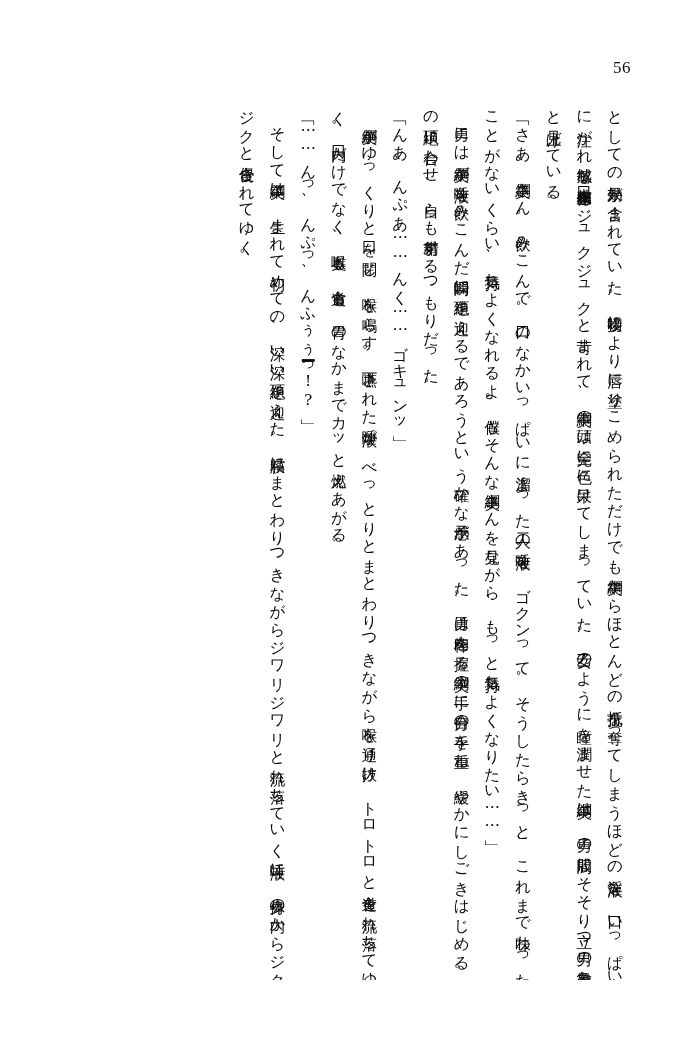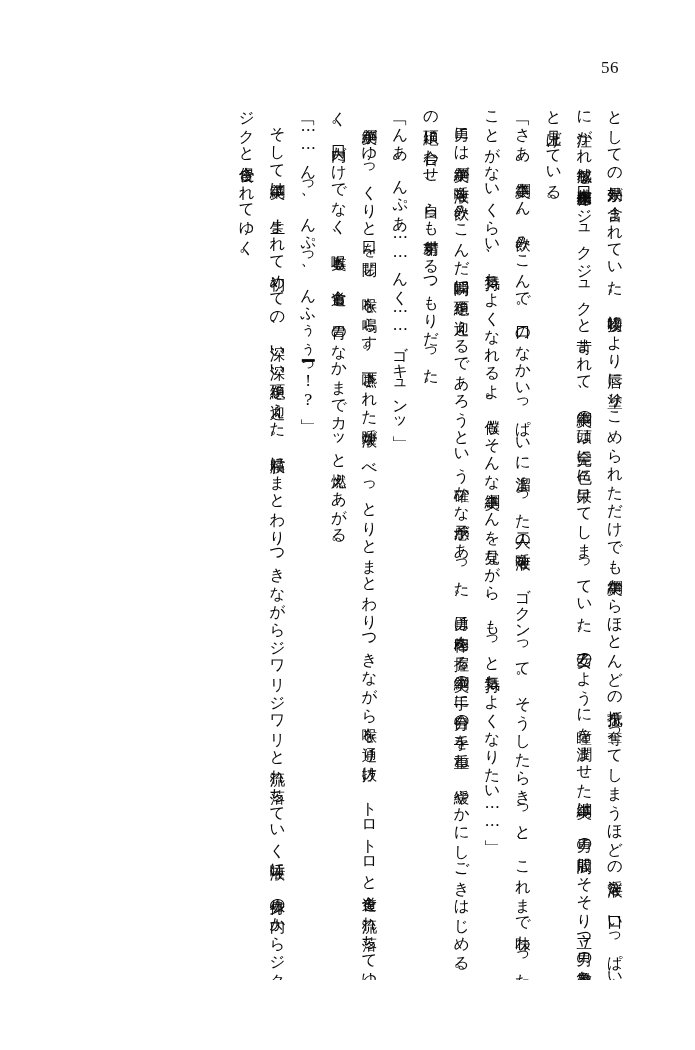--- a/index.html
+++ b/index.html
@@ -18,21 +18,21 @@
   .page {
     position: absolute;
     left: 0;
     top: 0;
     width: 695px;
     height: 1050px;
     background: #ffffff;
   }
   .page-number {
     position: absolute;
-    right: 76px;
+    right: 64px;
     top: 58px;
     font-size: 17px;
     letter-spacing: 0.5px;
     color: #111;
     font-family: "Liberation Serif", "DejaVu Serif", serif;
   }
   .text-block {
     position: absolute;
     left: 62px;
     top: 100px;

